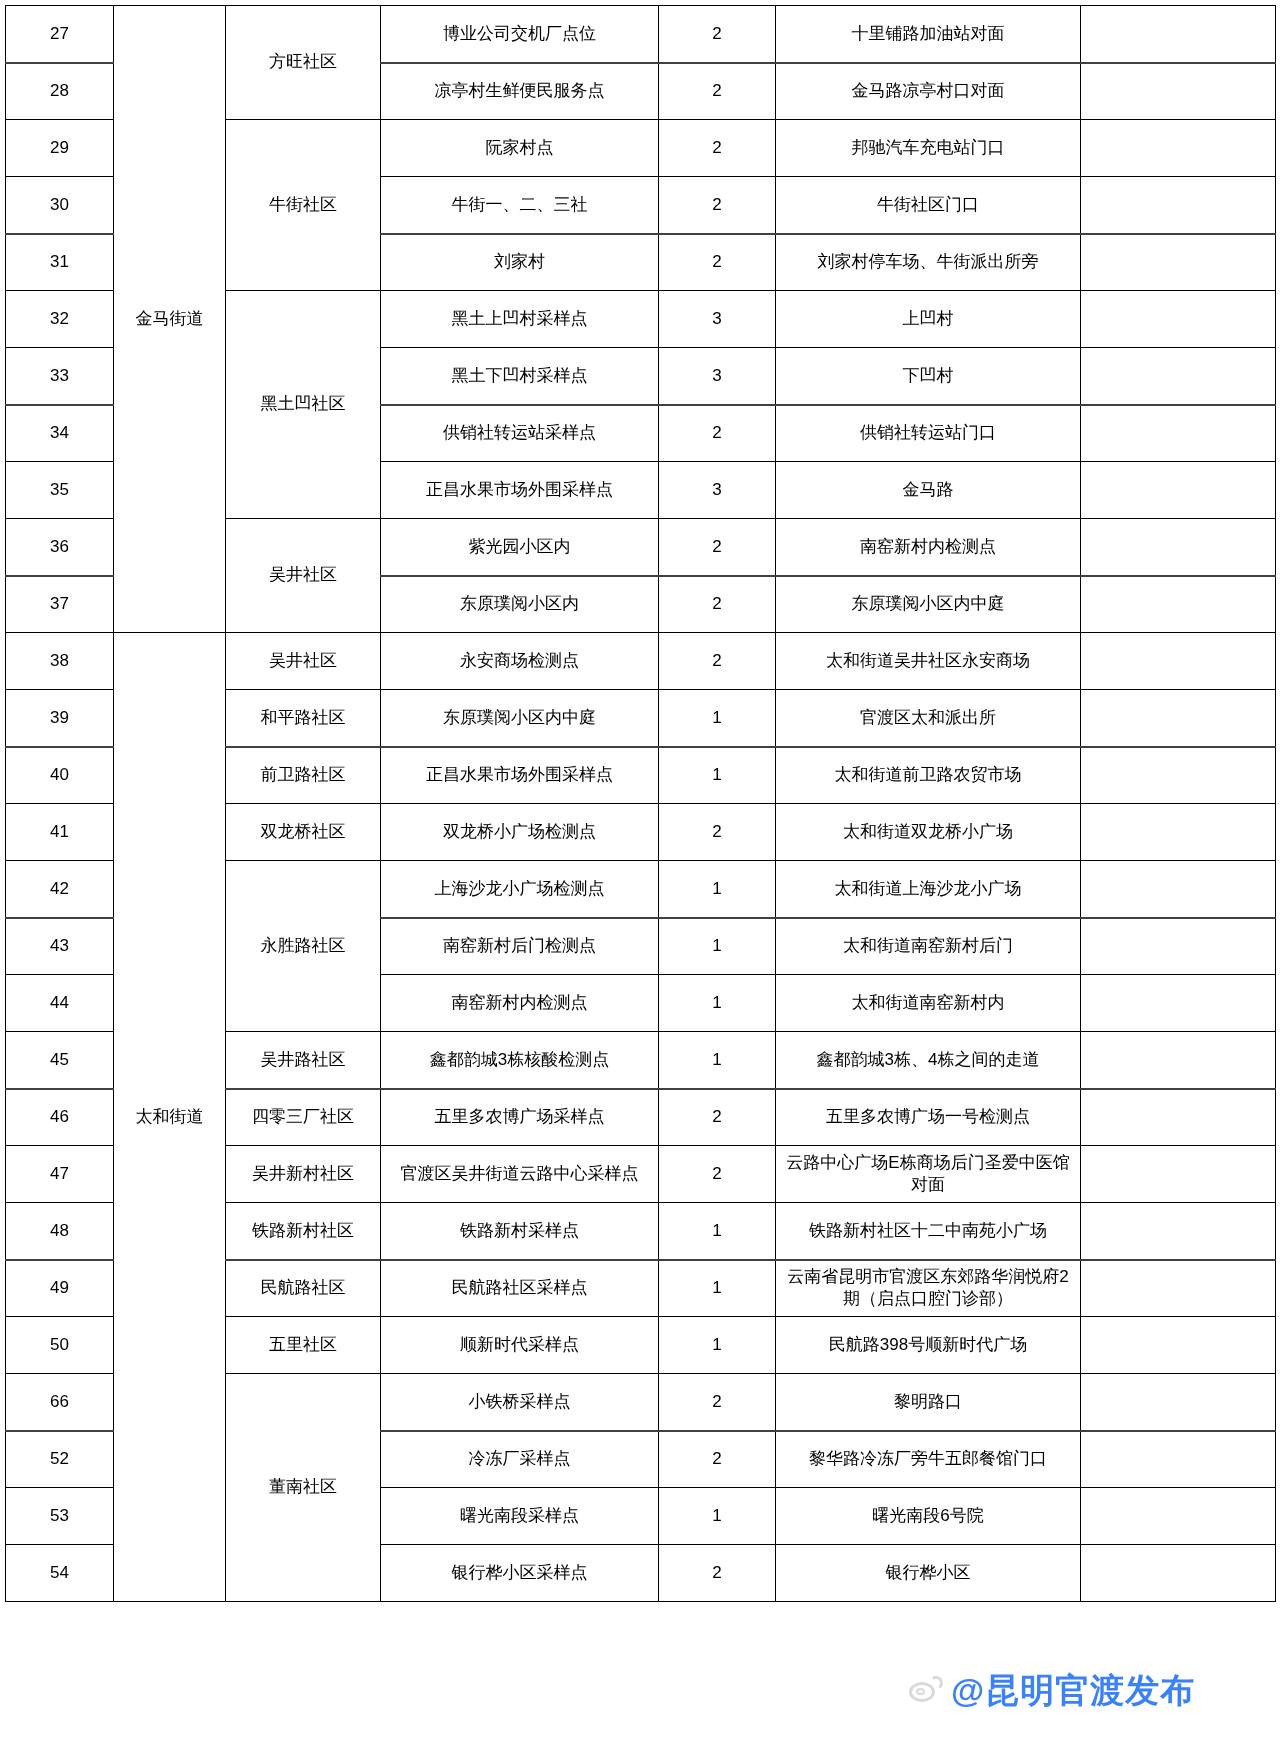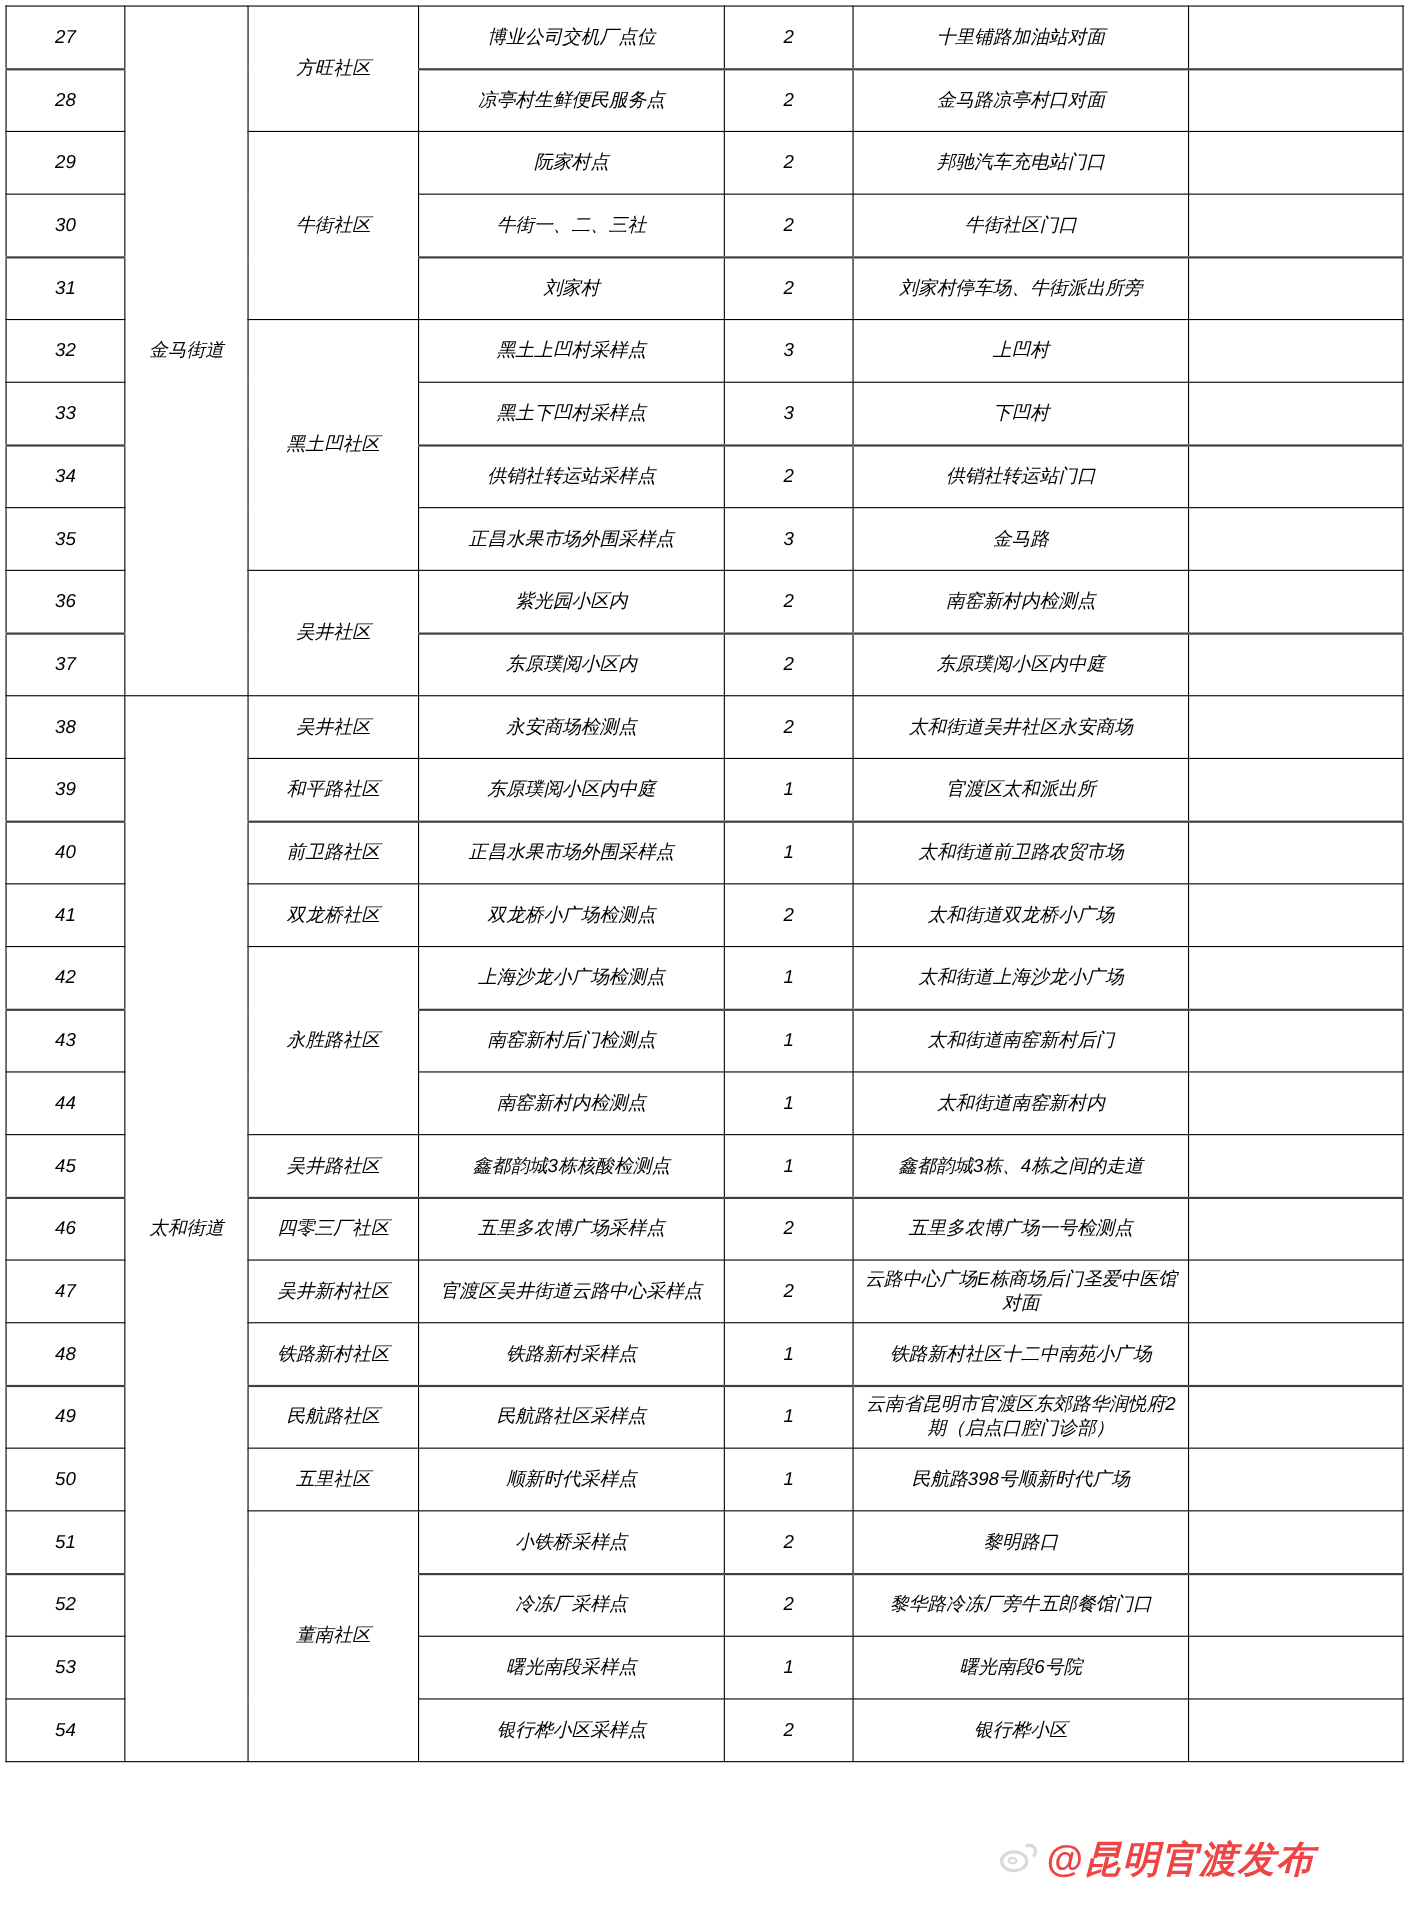--- a/index.html
+++ b/index.html
@@ -7,21 +7,20 @@
     margin: 0; padding: 0;
     background: #ffffff;
     font-family: "Liberation Sans", "DejaVu Sans", sans-serif;
   }
   #sheet {
     position: relative;
     width: 1280px;
     height: 1740px;
     background: #ffffff;
     overflow: hidden;
-    font-style: italic;
   }
   table.grid {
     position: absolute;
     top: 5px;
     left: 5px;
     width: 1270px;
     border-collapse: collapse;
     table-layout: fixed;
   }
   table.grid td {
@@ -57,21 +56,21 @@
   tr.thickline > td { border-top: 2px solid #404040; }
 
   
   #watermark {
     position: absolute;
     left: 905px;
     top: 1668px;
     display: flex;
     align-items: center;
     gap: 6px;
-    color: #ef4444;
+    color: #3b82f6;
     font-size: 34px;
     font-weight: bold;
     letter-spacing: 1px;
     pointer-events: none;
     user-select: none;
     white-space: nowrap;
   }
   #watermark .wb-logo {
     width: 40px; height: 30px;
     position: relative;
@@ -319,21 +318,21 @@
       <tr>
         <td class="no">50</td>
         <td class="comm">五里社区</td>
         <td class="site">顺新时代采样点</td>
         <td class="cnt">1</td>
         <td class="addr">民航路398号顺新时代广场</td>
         <td class="note"></td>
       </tr>
 
       <tr>
-        <td class="no">51</td>
+        <td class="no">66</td>
         <td class="comm" rowspan="4">董南社区</td>
         <td class="site">小铁桥采样点</td>
         <td class="cnt">2</td>
         <td class="addr">黎明路口</td>
         <td class="note"></td>
       </tr>
 
       <tr class="thickline">
         <td class="no">52</td>
         <td class="site">冷冻厂采样点</td>

